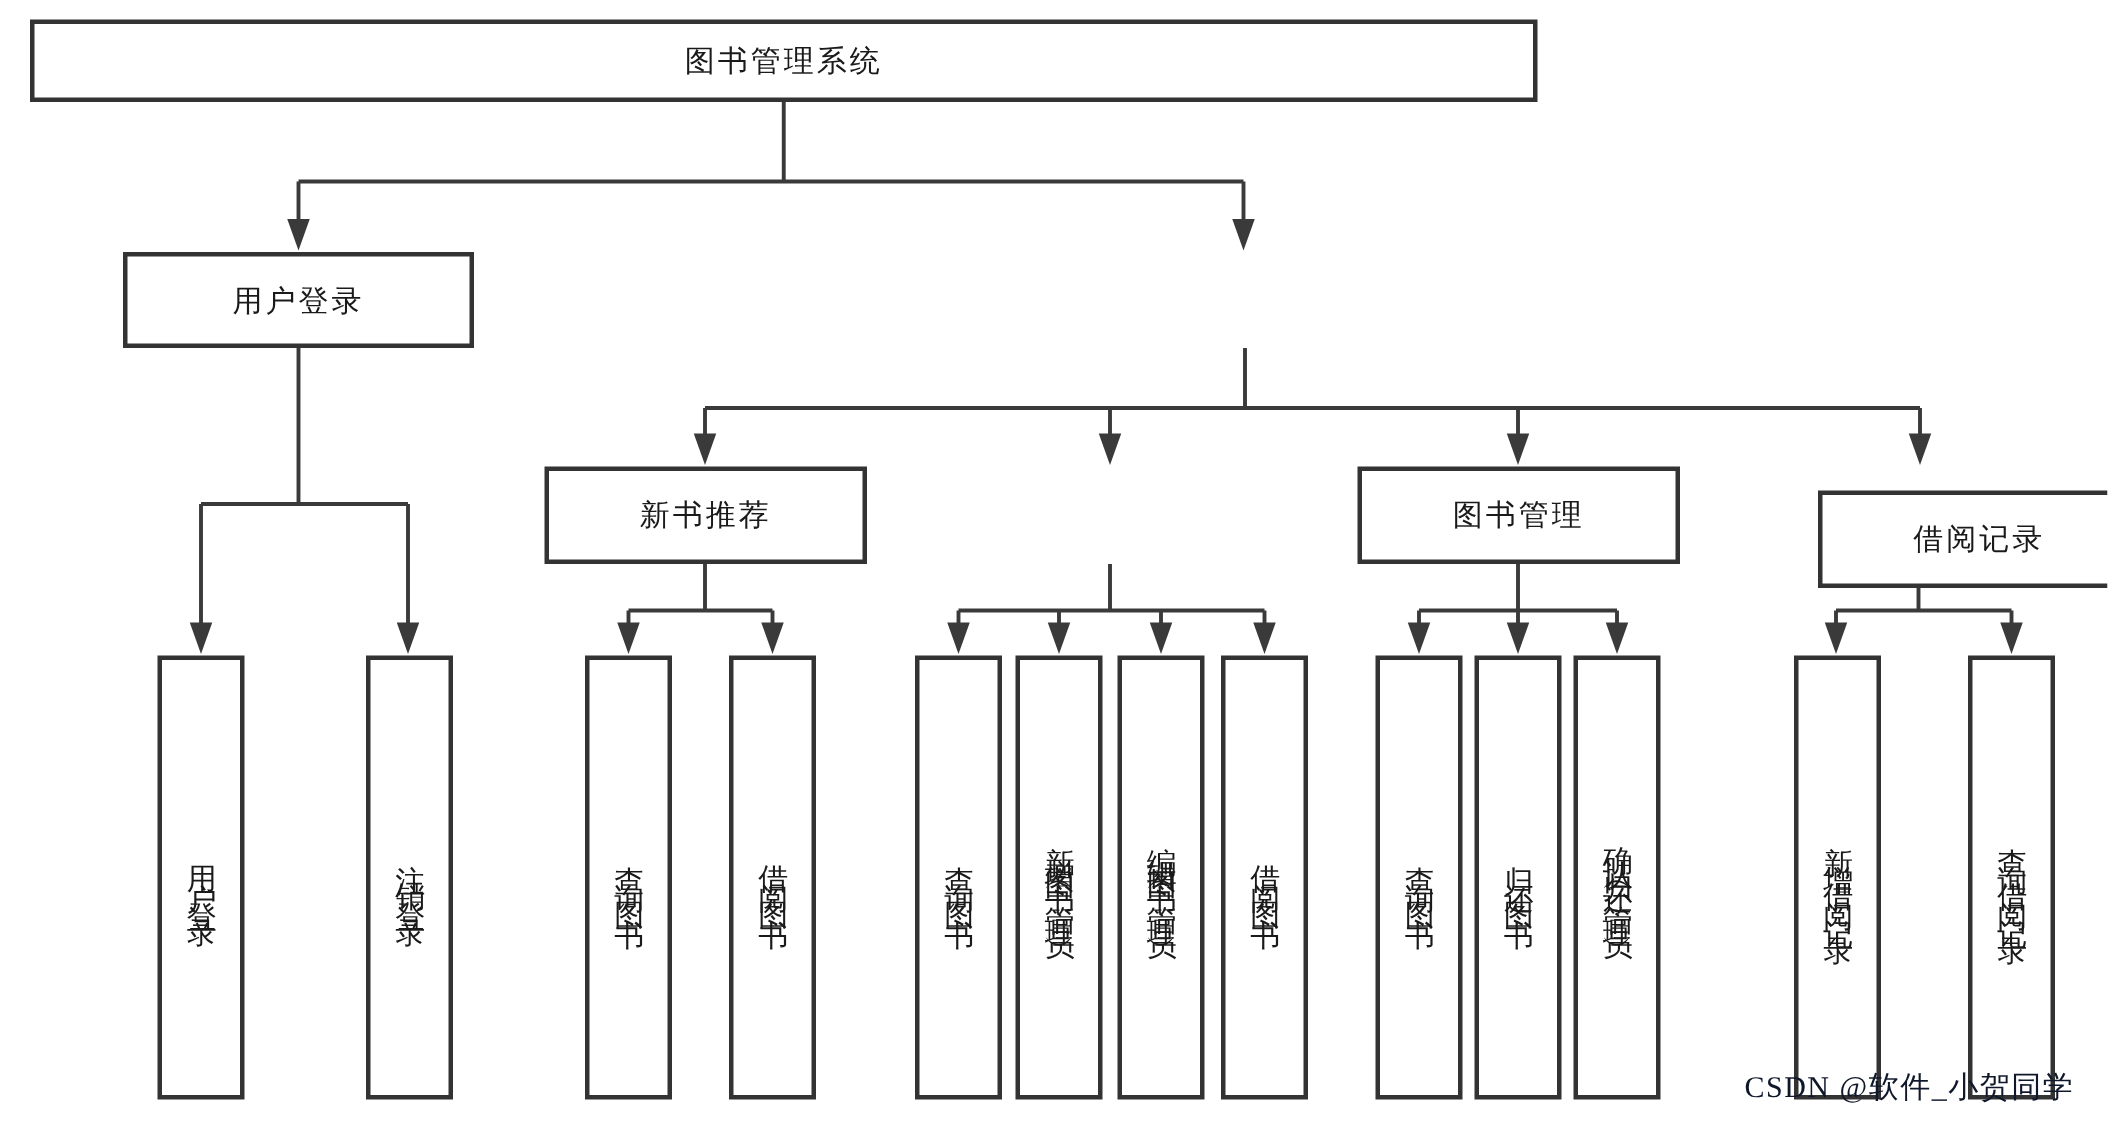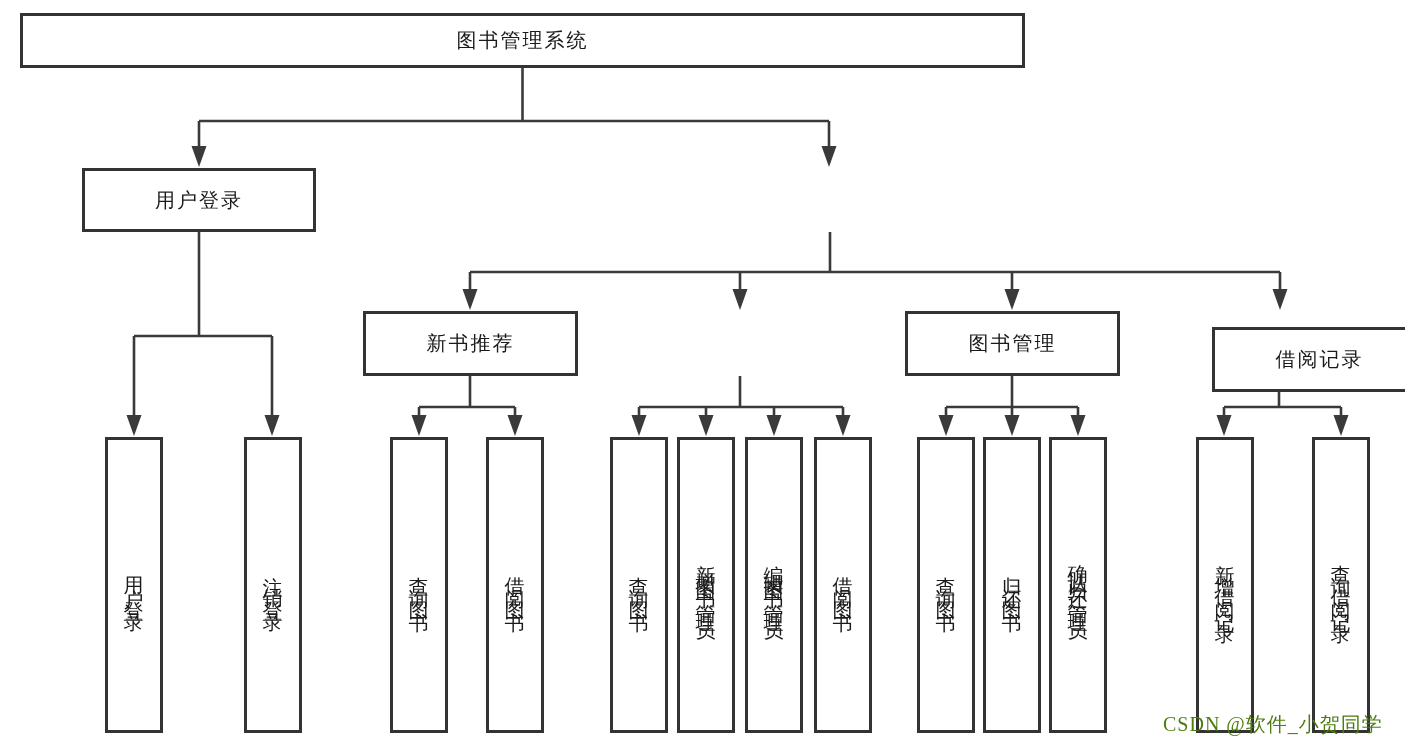--- a/index.html
+++ b/index.html
@@ -49,21 +49,21 @@
     line-height: 1;
     white-space: nowrap;
   }
   .leaf.tight span { letter-spacing: 8px; font-size: 20px; }
   .watermark {
     position: absolute;
     left: 1163px;
     top: 711px;
     font-size: 20px;
     letter-spacing: 1px;
-    color: #4d7c0f;
+    color: #0f172a;
     z-index: 2;
     white-space: nowrap;
   }
 </style>
 </head>
 <body>
 
 <div id="stage">
 
   <svg class="wires" width="1405" height="747" viewBox="0 0 1405 747">

